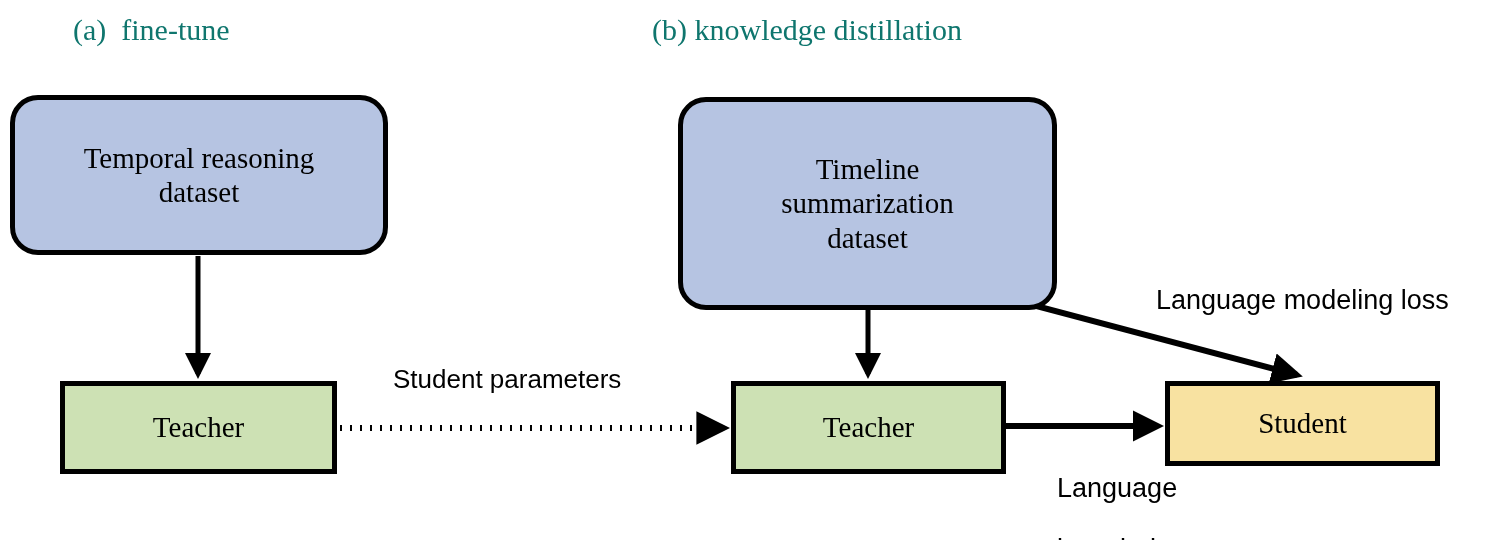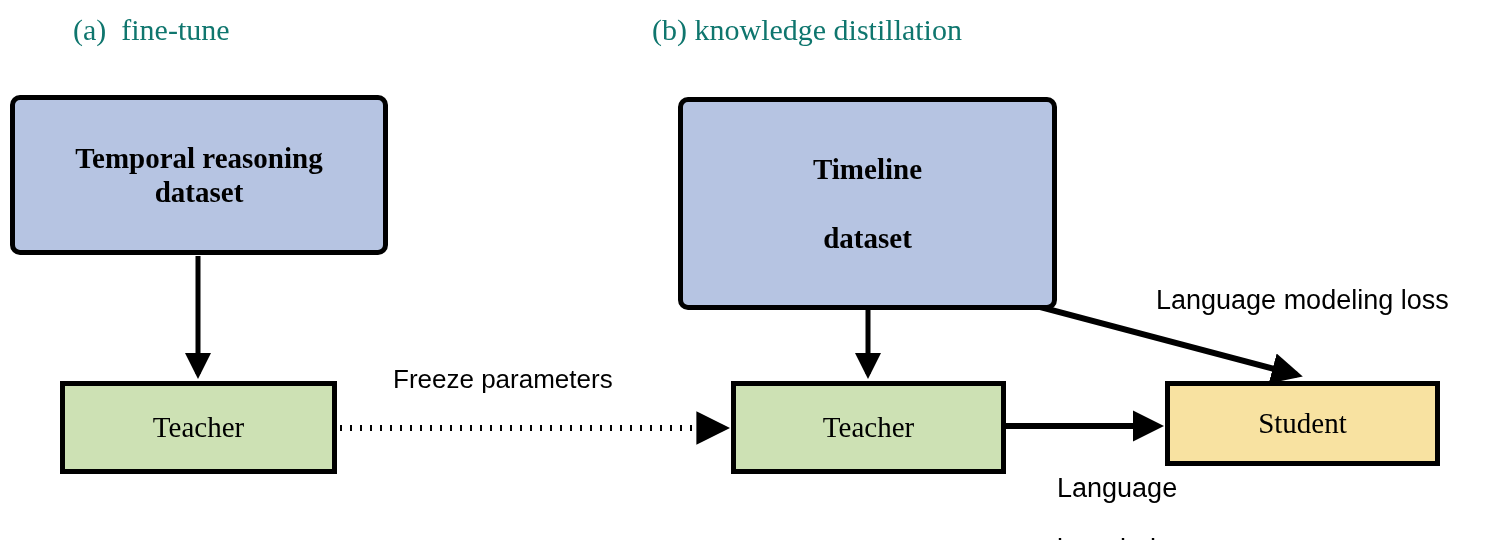--- a/index.html
+++ b/index.html
@@ -33,21 +33,21 @@
     border: 5px solid #000000;
     display: flex;
     align-items: center;
     justify-content: center;
     text-align: center;
     font-family: "Liberation Serif", "DejaVu Serif", serif;
     font-size: 29px;
     line-height: 1.18;
     color: #000000;
   }
-  .node.rounded { border-radius: 10px; font-weight: bold; }
+  .node.rounded { border-radius: 28px; }
 
   #dataset-a {
     left: 10px; top: 95px; width: 378px; height: 160px;
     background: #b6c4e2;
   }
   #dataset-b {
     left: 678px; top: 97px; width: 379px; height: 213px;
     background: #b6c4e2;
   }
   #teacher-a {
@@ -126,34 +126,34 @@
     </span>
   </div>
 
   <div class="node" id="teacher-a">
     <span>Teacher</span>
   </div>
 
   <div class="node rounded" id="dataset-b">
     <span>
       <span>Timeline</span><br>
-      <br>
+      <span>summarization</span><br>
       <span>dataset</span>
     </span>
   </div>
 
   <div class="node" id="teacher-b">
     <span>Teacher</span>
   </div>
 
   <div class="node" id="student-b">
     <span>Student</span>
   </div>
 
-  <div class="edge-label sans" id="label-freeze">Freeze parameters</div>
+  <div class="edge-label sans" id="label-freeze">Student parameters</div>
 
   <div class="edge-label serif" id="label-distill">
     <span>Language</span><br>
     <span>knowledge</span>
   </div>
 
   <div class="edge-label serif" id="label-lm-loss">Language modeling loss</div>
 
 </div>
 

